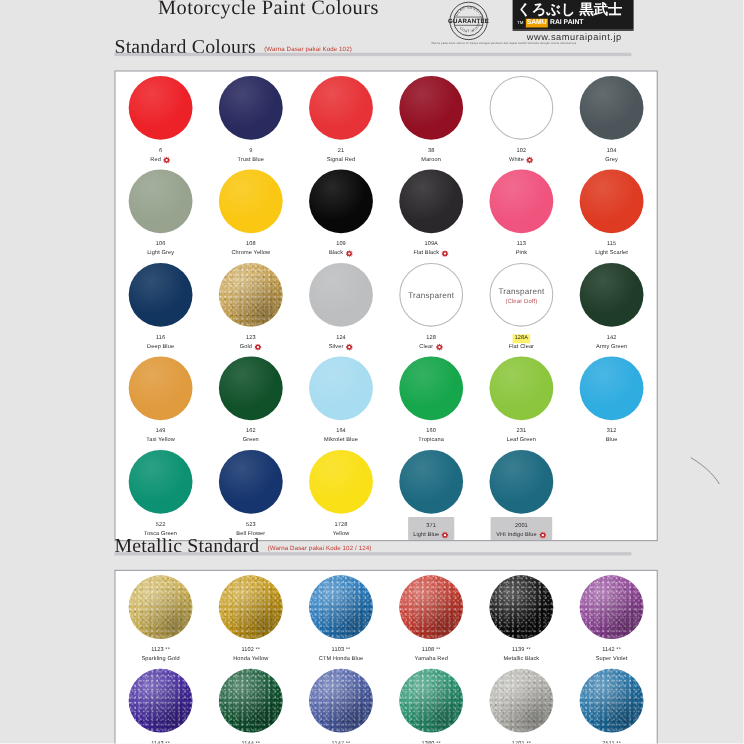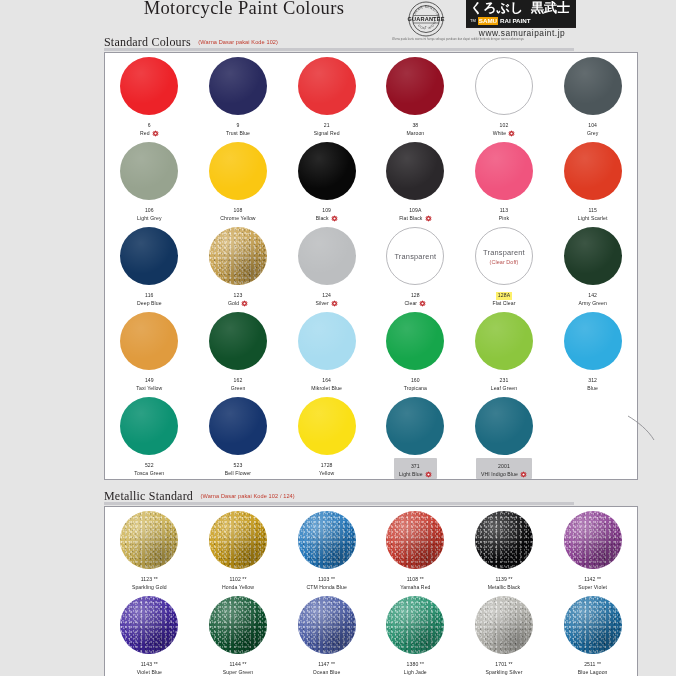--- a/index.html
+++ b/index.html
@@ -57,21 +57,21 @@
   
   .logo-box {
     position: absolute;
     left: 466px; top: 0px;
     width: 110px; height: 27px;
     background: #1b1b1b;
     overflow: hidden;
   }
   .logo-jp {
     color: #ffffff;
-    font-family: Liberation Mono, monospace;
+    font-family: Liberation Sans, sans-serif;
     font-size: 13px;
     font-weight: bold;
     line-height: 15px;
     padding: 1px 0 0 4px;
     white-space: nowrap;
     letter-spacing: 0px;
   }
   .logo-sub {
     display: flex;
     align-items: center;
@@ -124,21 +124,21 @@
 
   
   .section-head {
     position: absolute;
     left: 104px;
     height: 16px;
     white-space: nowrap;
   }
   .section-head .sh-title {
     font-family: "Liberation Serif", serif;
-    font-size: 12px;
+    font-size: 18px;
     color: #231f20;
     letter-spacing: 0.2px;
   }
   .section-head .sh-note {
     font-size: 5.6px;
     color: #c0392b;
     letter-spacing: 0.1px;
     position: relative;
     top: -2px;
     margin-left: 3px;
@@ -147,23 +147,24 @@
     position: absolute;
     left: 104px;
     width: 470px; height: 3px;
     background: #c8c8cc;
   }
 
   
   .panel {
     position: absolute;
     left: 104px;
-    width: 534px;
+    width: 494px;
     border: 1px solid #9a9aa2;
     background: #ffffff;
+    margin-top: 12px;
   }
   .grid {
     display: grid;
     grid-template-columns: repeat(6, 1fr);
     width: 100%;
   }
   .cell {
     display: flex;
     flex-direction: column;
     align-items: center;

